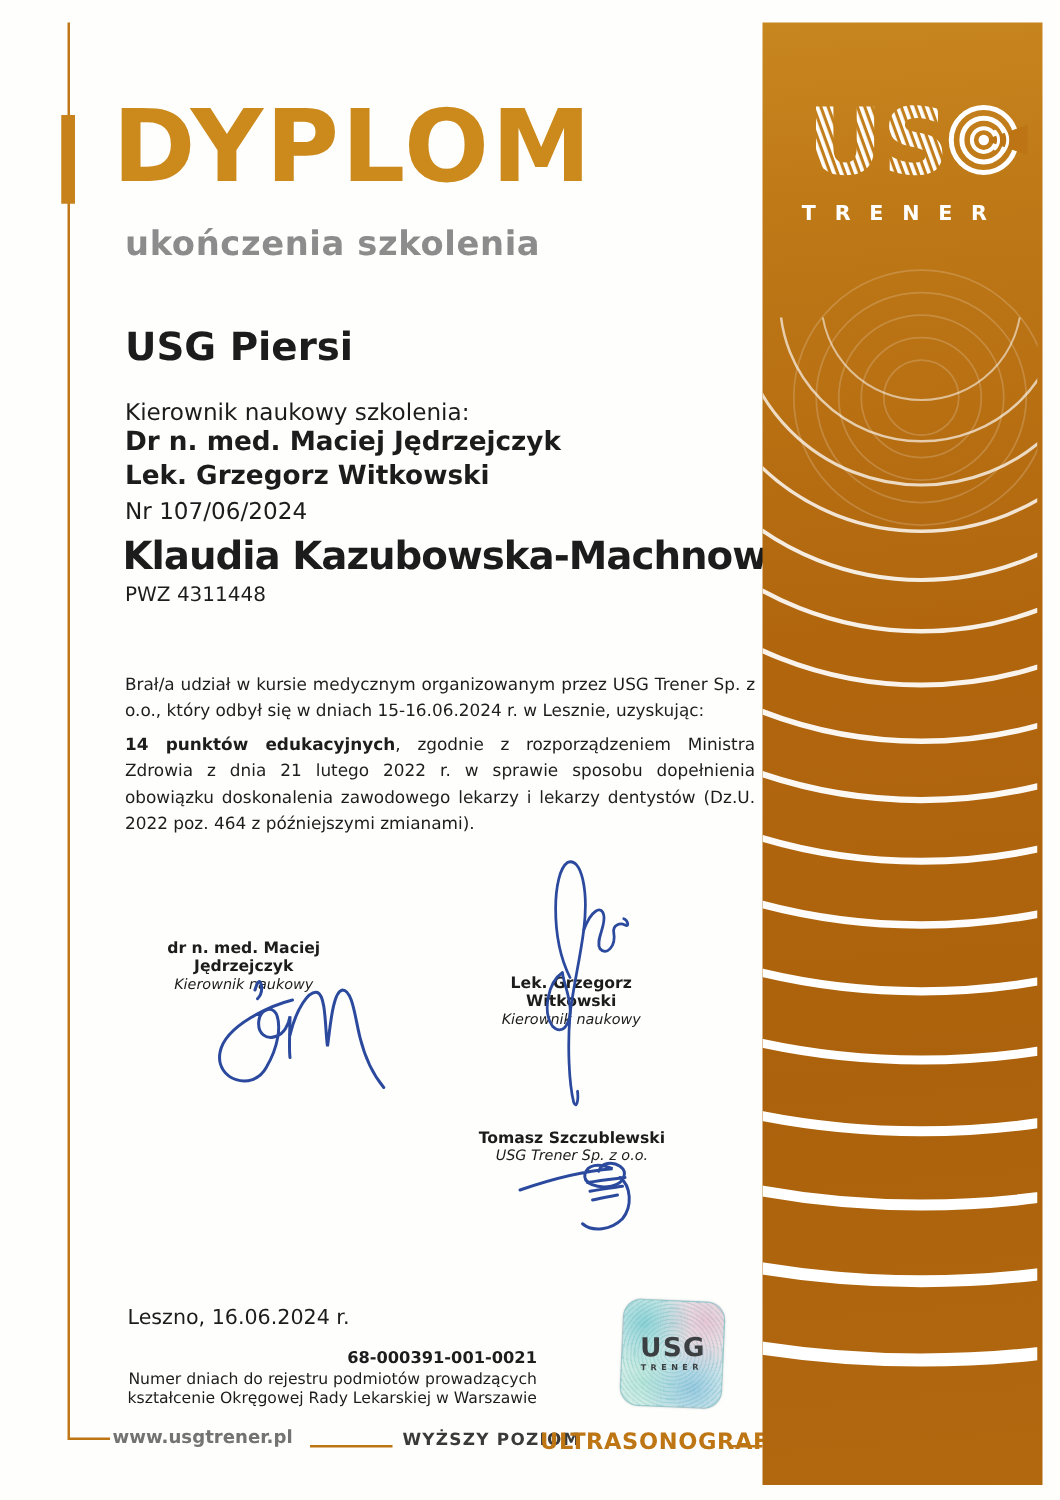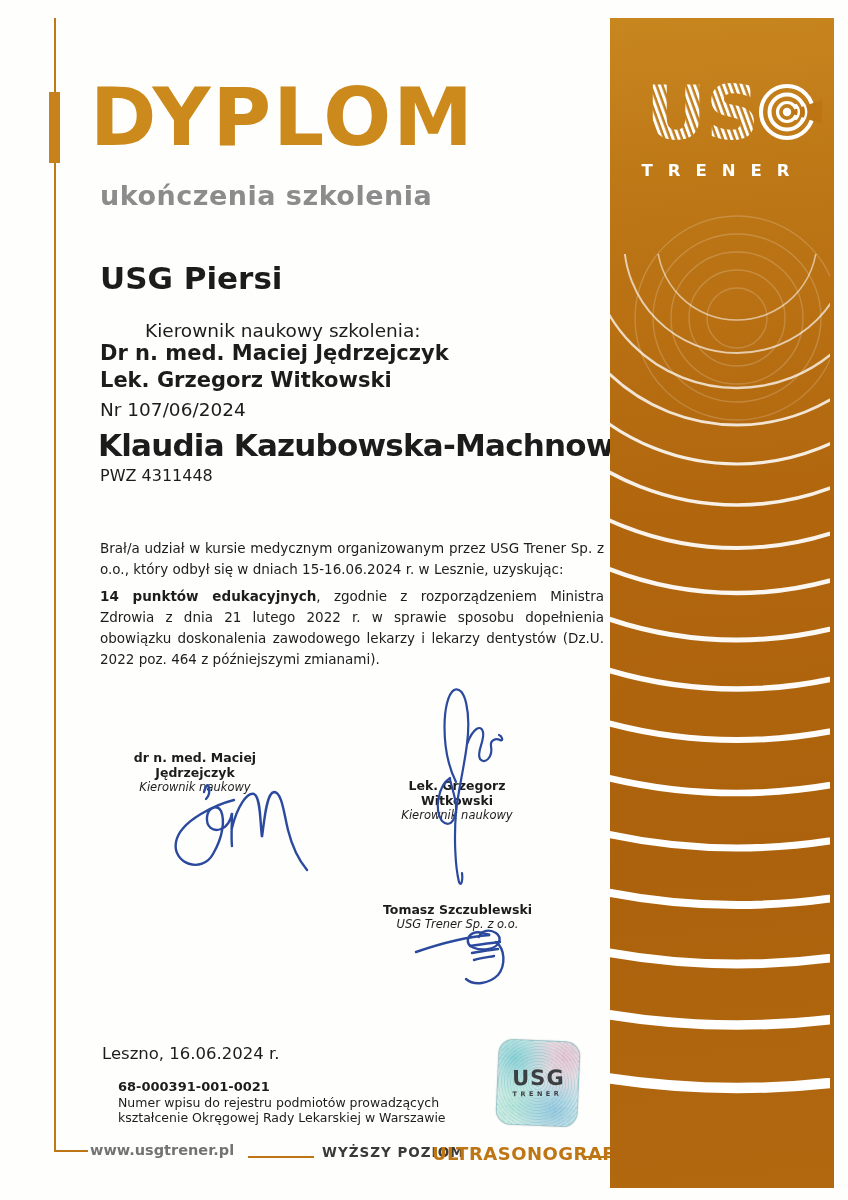--- a/index.html
+++ b/index.html
@@ -15,21 +15,21 @@
   .left-rule-bar{position:absolute;left:49px;top:92px;width:11px;height:71px;background:#c8821c;}
 
   
   .title{position:absolute;left:90px;top:78px;font-size:80px;font-weight:bold;
          letter-spacing:2px;color:#cb8a1b;line-height:1;}
   .subtitle{position:absolute;left:100px;top:180px;font-size:27px;font-weight:700;
             color:#8c8c8c;letter-spacing:0.5px;}
 
   
   .course-title{position:absolute;left:100px;top:260px;font-size:31px;font-weight:bold;}
-  .sup-label{position:absolute;left:100px;top:320px;font-size:18.5px;margin-left:45px;}
+  .sup-label{position:absolute;left:100px;top:320px;font-size:18.5px;}
   .sup-1{position:absolute;left:100px;top:341px;font-size:21px;font-weight:bold;}
   .sup-2{position:absolute;left:100px;top:368px;font-size:21px;font-weight:bold;}
   .cert-no{position:absolute;left:100px;top:399px;font-size:18.5px;}
   .participant{position:absolute;left:98px;top:427px;font-size:31px;font-weight:bold;letter-spacing:-0.8px;}
   .pwz{position:absolute;left:100px;top:466px;font-size:16px;}
 
   .para{position:absolute;left:100px;width:504px;font-size:13.5px;line-height:21px;
         text-align:justify;color:#1d1d1d;}
   .para-1{top:538px;}
   .para-2{top:586px;}
@@ -42,21 +42,21 @@
   .sig-left{left:100px;top:750px;width:190px;}
   .sig-right{left:372px;top:778px;width:170px;}
   .sig-company{left:375px;top:890px;width:165px;margin-top:12px;}
   .sig-svg{position:absolute;}
   .sig-svg-1{left:160px;top:780px;}
   .sig-svg-2{left:426px;top:680px;}
   .sig-svg-3{left:410px;top:920px;}
 
   
   .place-date{position:absolute;left:102px;top:1044px;font-size:16.5px;}
-  .registry{position:absolute;left:118px;top:1079px;}
+  .registry{position:absolute;left:102px;top:1079px;text-align:right;}
   .registry-no{font-size:13px;font-weight:bold;line-height:16px;}
   .registry-line{font-size:12.5px;line-height:15px;}
 
   
   .hologram{
     position:absolute;left:497px;top:1040px;width:80px;height:84px;
     border-radius:15px;transform:rotate(2.5deg);
     background:
       radial-gradient(circle at 20% 22%, rgba(64,180,190,.55), transparent 42%),
       radial-gradient(circle at 82% 18%, rgba(225,130,170,.40), transparent 45%),
@@ -142,21 +142,21 @@
     <g fill="none" stroke="#2b4a9e" stroke-width="2.4" stroke-linecap="round">
       <path d="M6,32 C32,23 54,17 80,15 C68,10 60,12 58,19 C56,27 68,31 79,29 C89,27 93,18 86,13 C80,9 71,10 69,17"></path>
       <path d="M60,26 C72,24 82,23 90,22 M62,33 C72,31 81,30 88,29 M64,40 C72,38 79,37 84,36"></path>
       <path d="M86,22 C95,29 96,45 88,55 C79,64 64,66 56,59"></path>
     </g>
   </svg>
 
   <div class="place-date">Leszno, 16.06.2024 r.</div>
   <div class="registry">
     <div class="registry-no">68-000391-001-0021</div>
-    <div class="registry-line">Numer wpisu do rejestru podmiotów prowadzących</div>
+    <div class="registry-line">Numer dniach do rejestru podmiotów prowadzących</div>
     <div class="registry-line">kształcenie Okręgowej Rady Lekarskiej w Warszawie</div>
   </div>
 
   <div class="hologram">
     <div class="holo-main">USG</div>
     <div class="holo-sub">TRENER</div>
   </div>
 
   <div class="f-seg f-seg-corner"></div>
   <div class="f-web">www.usgtrener.pl</div>

